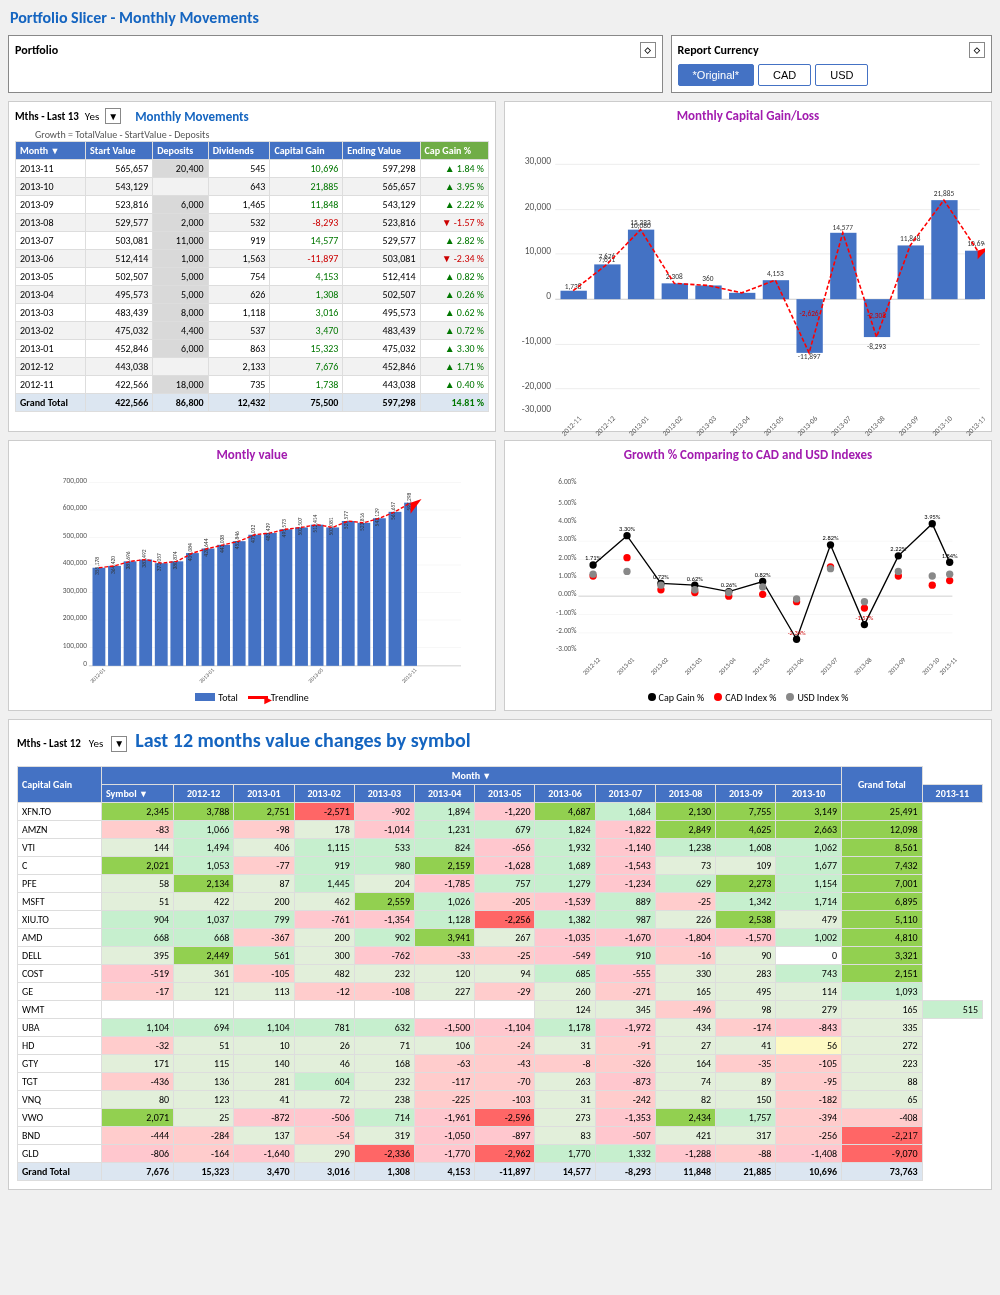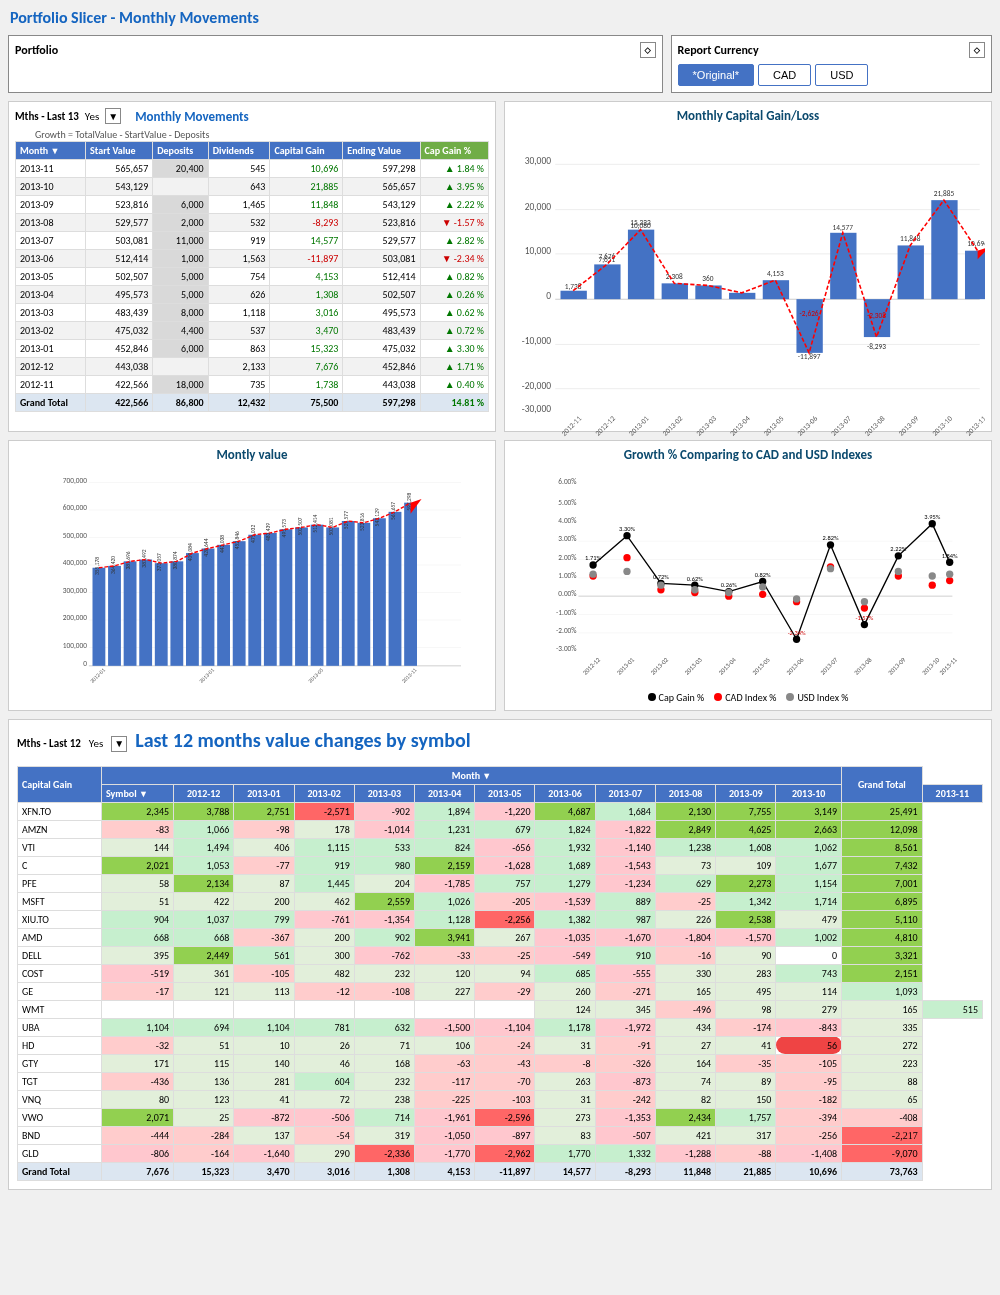--- a/index.html
+++ b/index.html
@@ -21,21 +21,21 @@
     .slicer-btn.selected { background: #4472C4; color: #fff; }
     
     .main-content { display: flex; flex-direction: column; gap: 0; padding: 0 8px; }
     
     .charts-row { display: flex; gap: 8px; margin-bottom: 8px; }
     
     .panel { border: 1px solid #ccc; background: #fff; padding: 6px; }
     .panel-left { flex: 1; min-width: 460px; }
     .panel-right { flex: 1; min-width: 460px; }
     
-    .panel-title { font-weight: bold; font-size: 13px; color: #0c4a6e; text-align: center; margin-bottom: 4px; }
+    .panel-title { font-weight: bold; font-size: 13px; color: #a21caf; text-align: center; margin-bottom: 4px; }
     
     .filter-row { display: flex; align-items: center; gap: 6px; margin-bottom: 4px; font-size: 11px; }
     .filter-label { font-weight: bold; }
     .filter-value { color: #000; }
     .filter-note { font-size: 10px; color: #555; margin-left: 20px; }
     
     .data-table { width: 100%; border-collapse: collapse; font-size: 10px; }
     .data-table th { background: #4472C4; color: #fff; padding: 2px 4px; text-align: left; border: 1px solid #ddd; white-space: nowrap; }
     .data-table td { padding: 2px 4px; border: 1px solid #ddd; text-align: right; white-space: nowrap; }
     .data-table td.left { text-align: left; }
@@ -400,20 +400,32 @@
 
         <polyline points="63,111 80,109 97,104 114,102 131,106 148,104 165,95 182,90 199,86 216,82 233,75 250,73 267,69 284,67 301,64 318,67 335,60 352,62 369,57 386,50 403,40" fill="none" stroke="red" stroke-width="1.5" stroke-dasharray="4,2"></polyline>
         <polygon points="403,40 415,36 403,52" fill="red"></polygon>
 
         <text x="63" y="230" font-size="6" text-anchor="middle" transform="rotate(-45,63,230)" fill="#555">2012-01</text>
         <text x="182" y="230" font-size="6" text-anchor="middle" transform="rotate(-45,182,230)" fill="#555">2013-01</text>
         <text x="301" y="230" font-size="6" text-anchor="middle" transform="rotate(-45,301,230)" fill="#555">2013-05</text>
         <text x="403" y="230" font-size="6" text-anchor="middle" transform="rotate(-45,403,230)" fill="#555">2013-11</text>
       </svg>
       
+      <div class="legend-row">
+        <div class="legend-item">
+          <div class="legend-color" style="background:#4472C4;"></div>
+          <span>Total</span>
+        </div>
+        <div class="legend-item">
+          <div style="width:20px;height:3px;background:red;border-top:2px dashed red;position:relative;">
+            <span style="position:absolute;right:-4px;top:-5px;color:red;font-size:10px;">▶</span>
+          </div>
+          <span>Trendline</span>
+        </div>
+      </div>
     </div>
 
     <div class="panel panel-right">
       <div class="panel-title">Growth % Comparing to CAD and USD Indexes</div>
       <svg viewBox="0 0 450 240" width="100%" height="220">
 
         <text x="38" y="20" font-size="8" text-anchor="end" fill="#555">6.00%</text>
         <text x="38" y="42" font-size="8" text-anchor="end" fill="#555">5.00%</text>
         <text x="38" y="62" font-size="8" text-anchor="end" fill="#555">4.00%</text>
         <text x="38" y="82" font-size="8" text-anchor="end" fill="#555">3.00%</text>
@@ -760,21 +772,21 @@
             <td style="background:#E2EFDA;">51</td>
             <td style="background:#E2EFDA;">10</td>
             <td style="background:#E2EFDA;">26</td>
             <td style="background:#E2EFDA;">71</td>
             <td style="background:#E2EFDA;">106</td>
             <td style="background:#FFCCCC;">-24</td>
             <td style="background:#E2EFDA;">31</td>
             <td style="background:#FFCCCC;">-91</td>
             <td style="background:#E2EFDA;">27</td>
             <td style="background:#E2EFDA;">41</td>
-            <td style="background:#ef4444;border-radius:9px;">56</td>
+            <td style="background:#fef9c3;">56</td>
             <td style="background:#E2EFDA;">272</td>
           </tr>
           <tr>
             <td class="left">GTY</td>
             <td style="background:#E2EFDA;">171</td>
             <td style="background:#E2EFDA;">115</td>
             <td style="background:#E2EFDA;">140</td>
             <td style="background:#E2EFDA;">46</td>
             <td style="background:#E2EFDA;">168</td>
             <td style="background:#FFCCCC;">-63</td>

